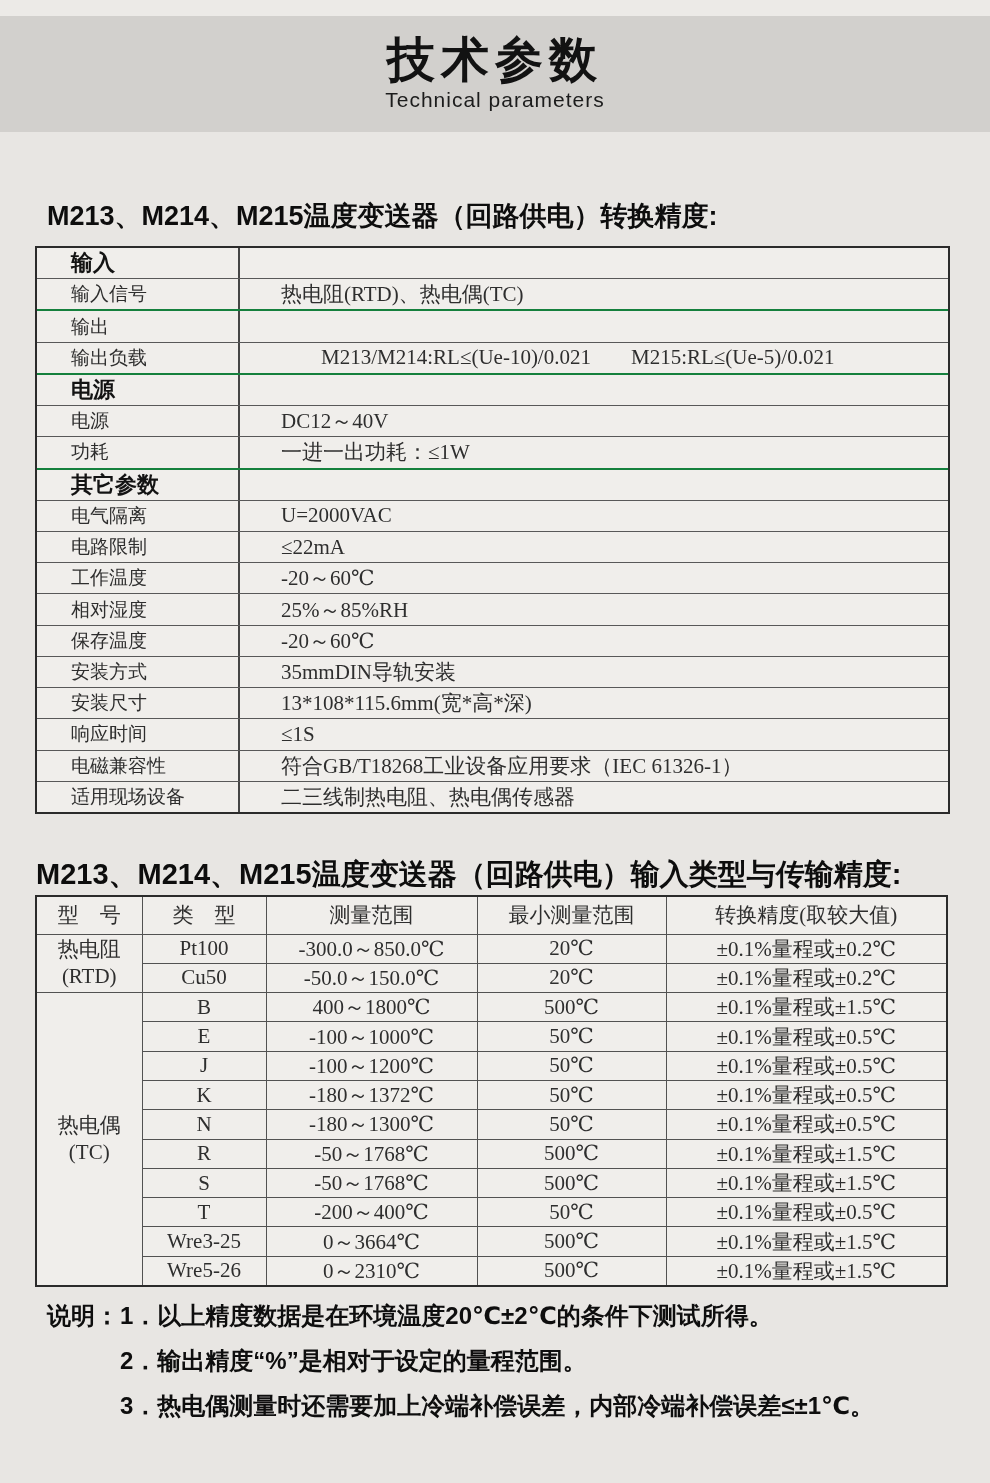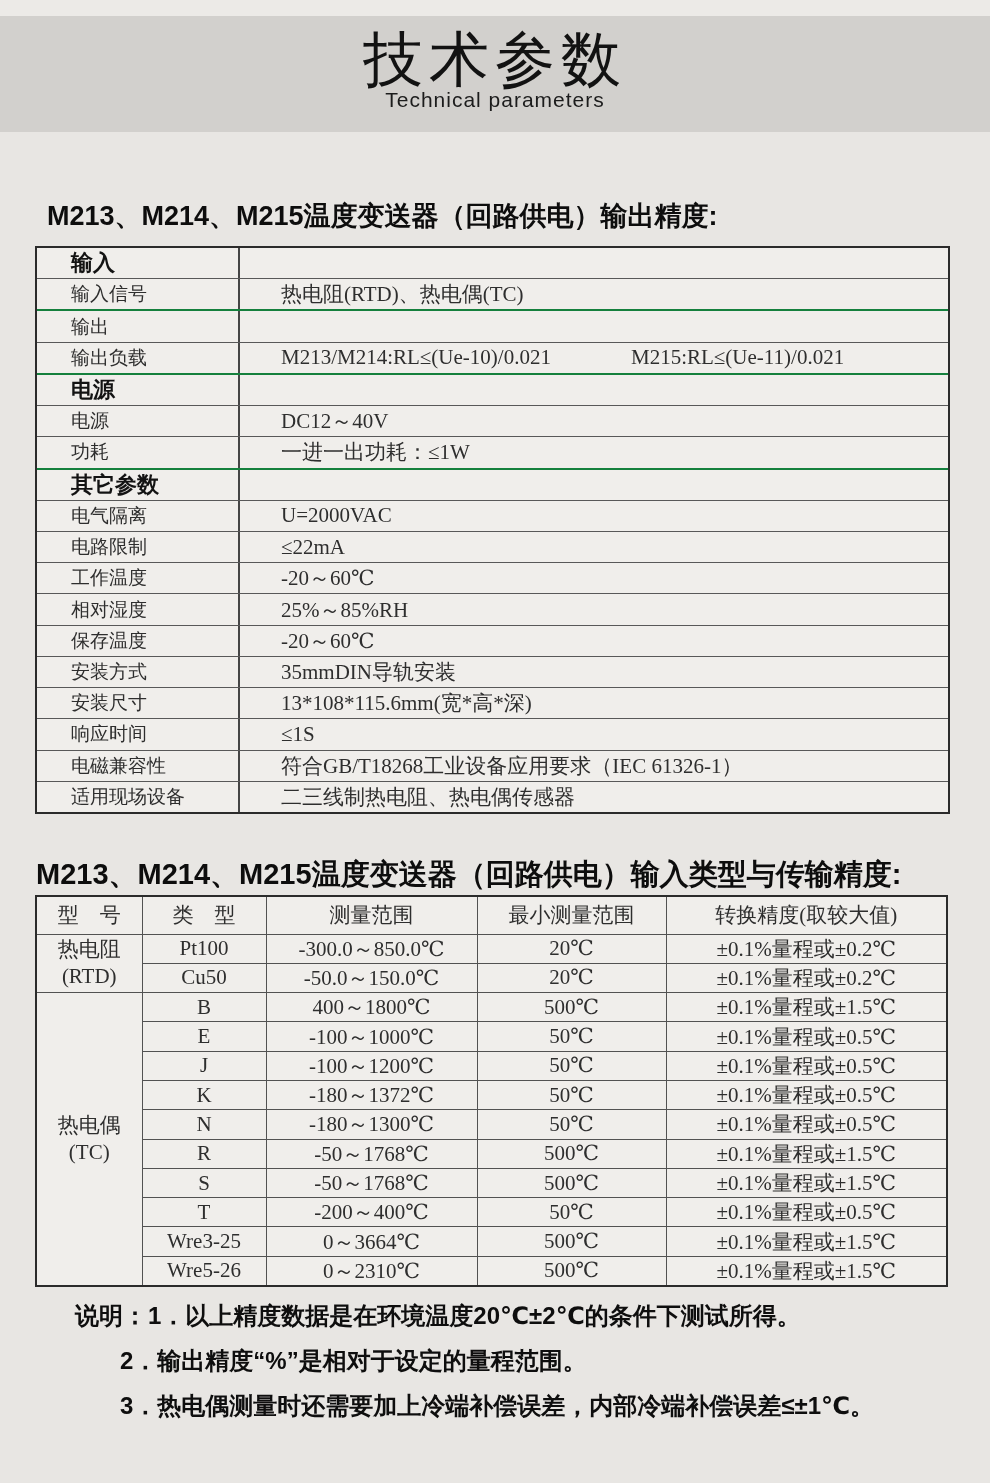--- a/index.html
+++ b/index.html
@@ -14,21 +14,21 @@
   .top-strip {
     position:absolute; left:0; top:0; width:990px; height:16px;
     background:#eceae7;
   }
   .banner {
     position:absolute; left:0; top:16px; width:990px; height:116px;
     background:#d2d0cd; text-align:center;
   }
   .banner-title {
     padding-top:16px;
-    font-size:60px; font-weight:400; letter-spacing:6px;
+    font-size:48px; font-weight:700; letter-spacing:6px;
     color:#121212; line-height:56px;
   }
   .banner-subtitle {
     font-size:21px; font-weight:400; letter-spacing:1px;
     color:#1c1c1c; line-height:24px;text-align:center;
   }
   
   .sec-heading {
     position:absolute; font-weight:700; color:#0d0d0d;
     white-space:nowrap;
@@ -36,21 +36,21 @@
   #heading1 { left:47px; top:198px; font-size:27px; }
   #heading2 { left:36px; top:855px; font-size:29px; }
   
   .spec-table {
     position:absolute; left:35px; top:246px; width:915px; height:568px;
     border:2px solid #2b2b2b; background:#f0eeeb;
     display:flex; flex-direction:column;
     font-family:"Liberation Serif","DejaVu Serif",serif;
   }
   .spec-row {
-    flex:1; display:flex; border-top:1px solid #585858;
+    flex:1; display:flex; border-top:1px solid #585858;text-align:center;
   }
   .spec-row:first-child { border-top:none; }
   .spec-row.thick { border-top:2px solid #15803d; }
   .spec-label {
     width:203px; flex:none; border-right:2px solid #454545;
     display:flex; align-items:center; padding-left:34px;
     font-size:19px; color:#2e2e2e; white-space:nowrap;
   }
   .spec-row.bold .spec-label {
     font-family:"Liberation Sans","DejaVu Sans",sans-serif;
@@ -75,53 +75,53 @@
   }
   .acc-table thead tr { height:38px; }
   .acc-table tbody tr { height:29.3px; }
   .acc-table td.model-cell { line-height:27px; }
   
   .notes {
     position:absolute; left:47px; top:1301px; width:910px;
     font-weight:700; font-size:24px; color:#0e0e0e;
   }
   .note-line { display:flex; line-height:30px; margin-bottom:15px; white-space:nowrap; }
-  .note-prefix { flex:none; width:73px;margin-left:28px; }
+  .note-prefix { flex:none; width:73px; }
   .note-line.indent { padding-left:73px; }
 </style>
 </head>
 <body>
 
 <div class="top-strip"></div>
 
 <div class="banner">
   <div class="banner-title">技术参数</div>
   <div class="banner-subtitle">Technical parameters</div>
 </div>
 
-<div class="sec-heading" id="heading1">M213、M214、M215温度变送器（回路供电）输出精度:</div>
+<div class="sec-heading" id="heading1">M213、M214、M215温度变送器（回路供电）转换精度:</div>
 
 <div class="spec-table" id="spec-table">
     <div class="spec-row bold">
       <div class="spec-label">输入</div>
       <div class="spec-value"></div>
     </div>
     <div class="spec-row">
       <div class="spec-label">输入信号</div>
       <div class="spec-value">热电阻(RTD)、热电偶(TC)</div>
     </div>
     <div class="spec-row thick">
       <div class="spec-label">输出</div>
       <div class="spec-value"></div>
     </div>
     <div class="spec-row">
       <div class="spec-label">输出负载</div>
       <div class="spec-value">
         <span class="v1">M213/M214:RL≤(Ue-10)/0.021</span>
-        <span class="v2">M215:RL≤(Ue-11)/0.021</span>
+        <span class="v2">M215:RL≤(Ue-5)/0.021</span>
       </div>
     </div>
     <div class="spec-row bold thick">
       <div class="spec-label">电源</div>
       <div class="spec-value"></div>
     </div>
     <div class="spec-row">
       <div class="spec-label">电源</div>
       <div class="spec-value">DC12～40V</div>
     </div>

